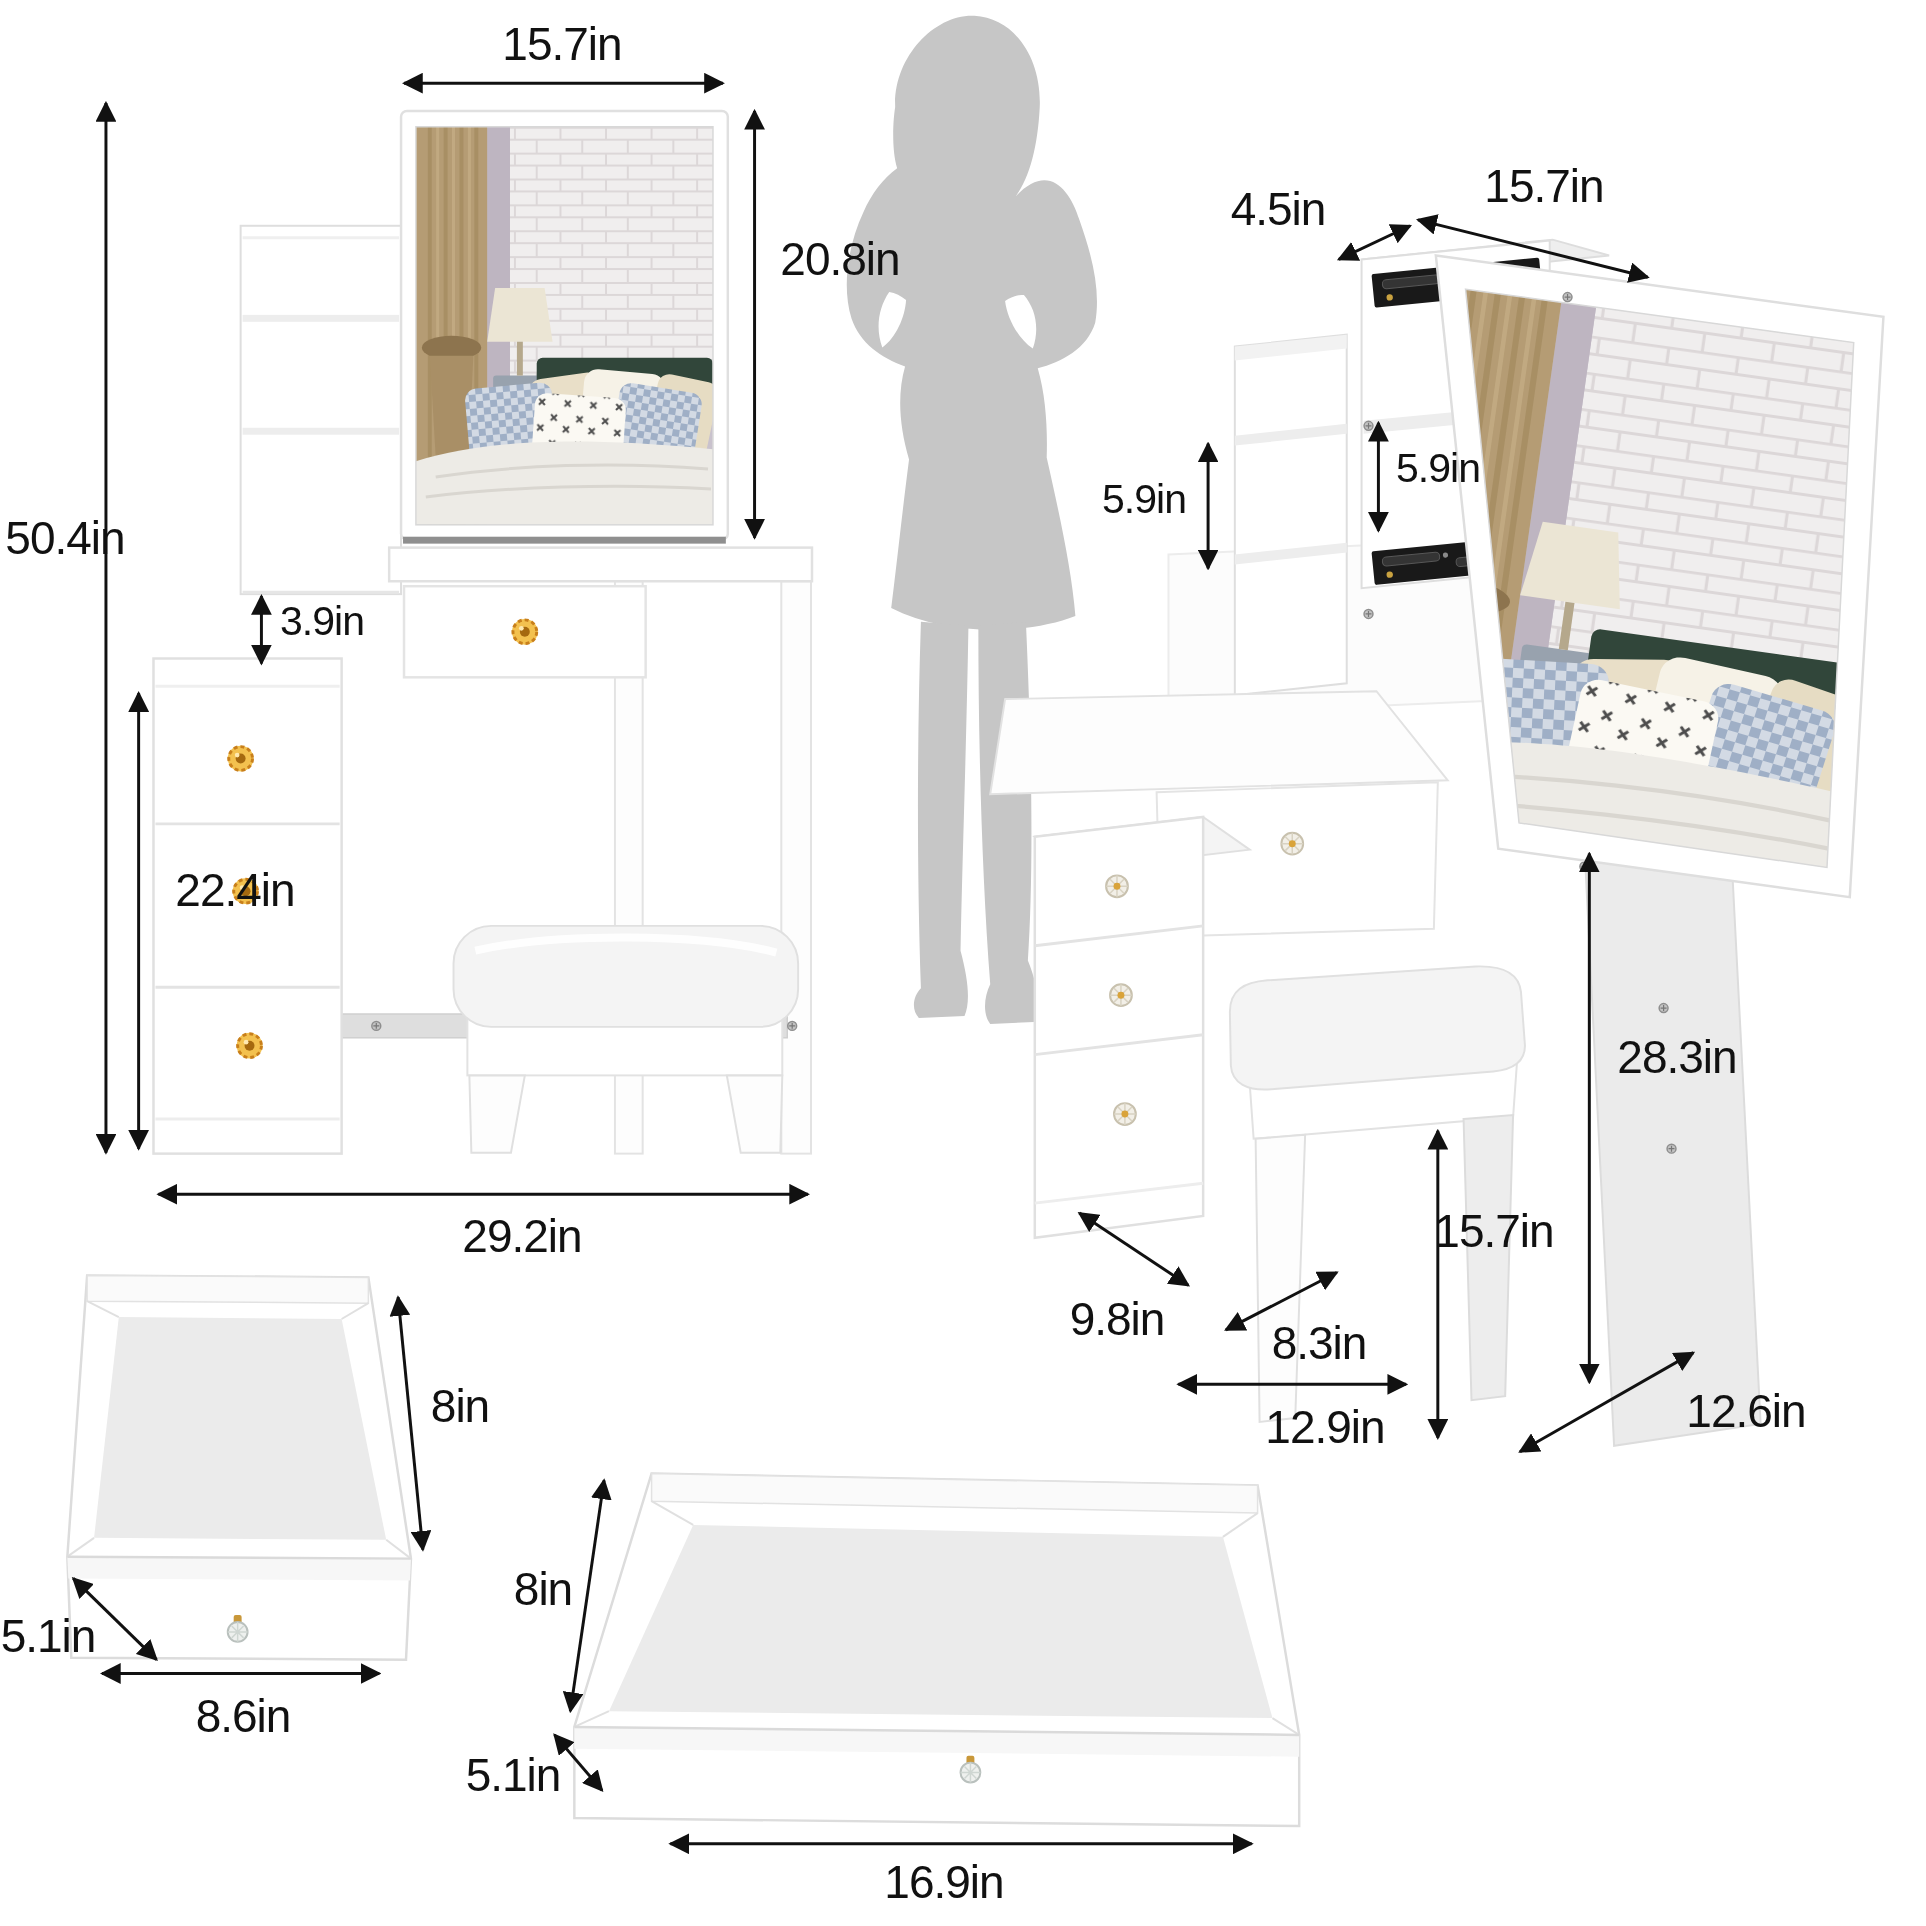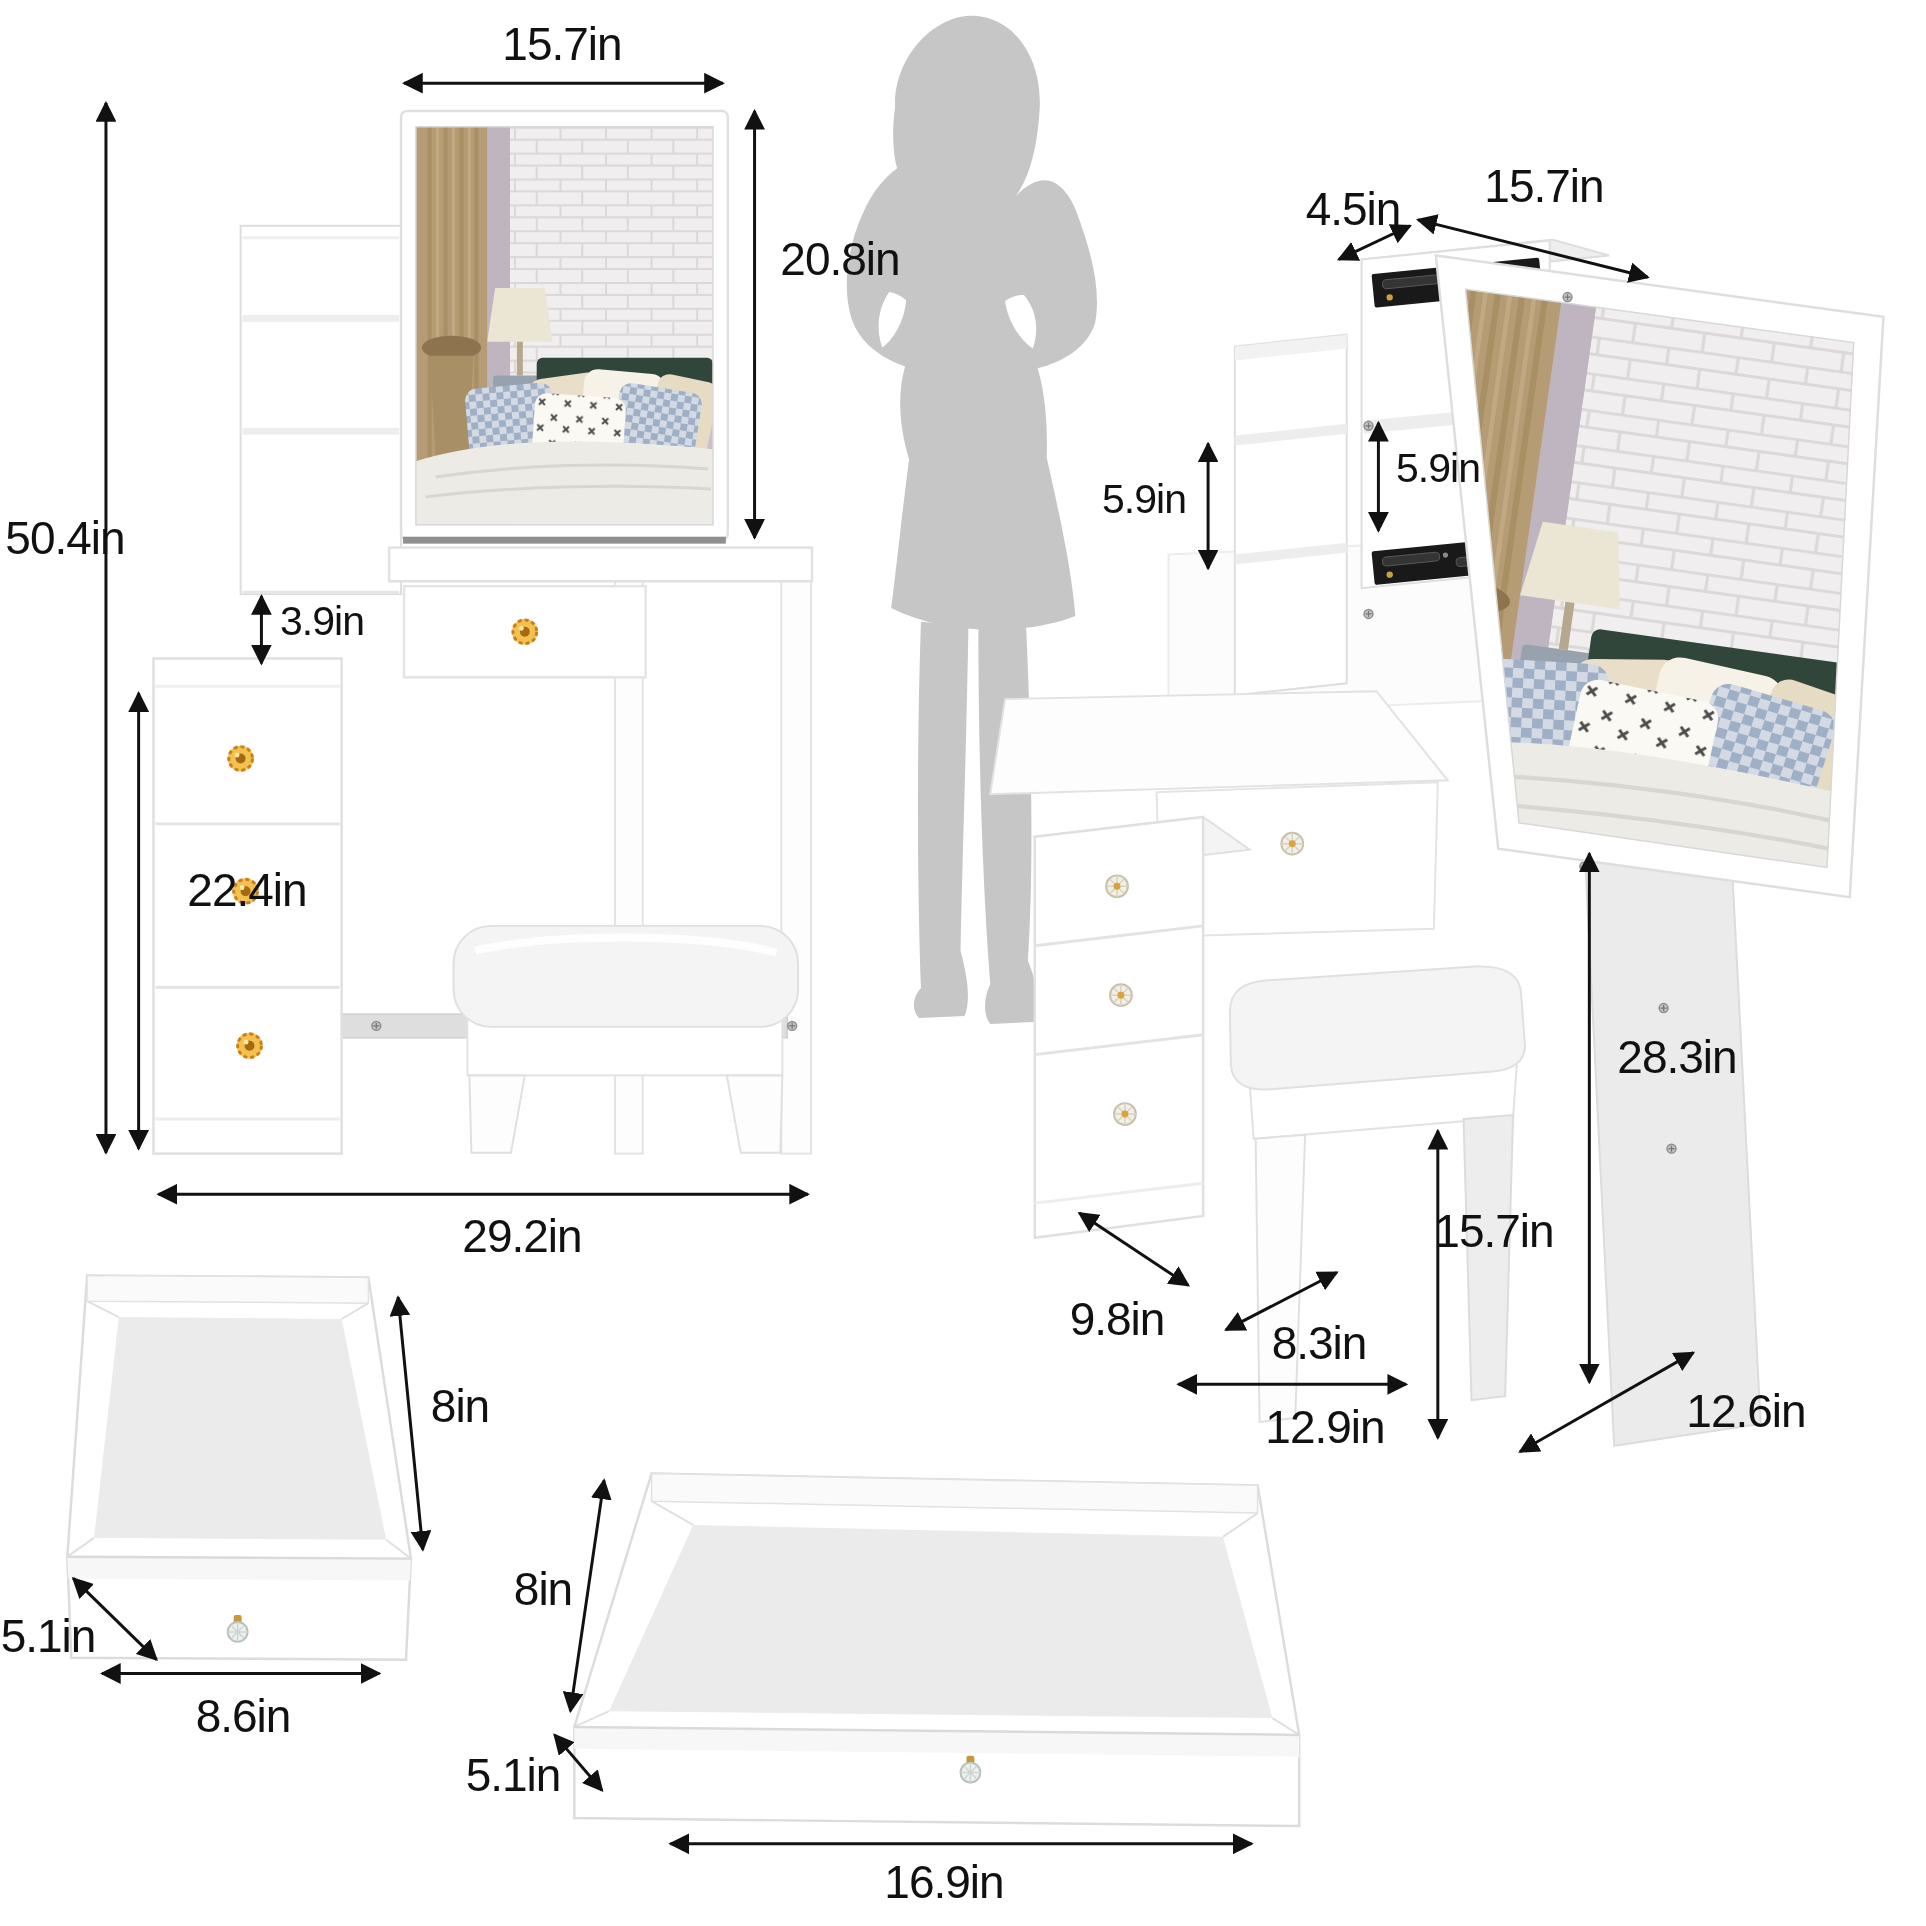--- a/index.html
+++ b/index.html
@@ -270,24 +270,24 @@
     <line x1="610" y1="1495" x2="576" y2="1728"></line>
     <line x1="560" y1="1752" x2="608" y2="1808"></line>
     <line x1="677" y1="1862" x2="1264" y2="1862"></line>
   </g>
 </svg>
 
 <div class="dim" style="left:562px;top:44px">15.7in</div>
 <div class="dim" style="left:840px;top:259px">20.8in</div>
 <div class="dim" style="left:65px;top:538px">50.4in</div>
 <div class="dim sm" style="left:322px;top:621px">3.9in</div>
-<div class="dim" style="left:247px;top:890px">22.4in</div>
+<div class="dim" style="left:235px;top:890px">22.4in</div>
 <div class="dim" style="left:522px;top:1236px">29.2in</div>
 
-<div class="dim" style="left:1353px;top:209px">4.5in</div>
+<div class="dim" style="left:1278px;top:209px">4.5in</div>
 <div class="dim" style="left:1544px;top:186px">15.7in</div>
 <div class="dim sm" style="left:1144px;top:499px">5.9in</div>
 <div class="dim sm" style="left:1438px;top:468px">5.9in</div>
 <div class="dim" style="left:1677px;top:1057px">28.3in</div>
 <div class="dim" style="left:1494px;top:1231px">15.7in</div>
 <div class="dim" style="left:1117px;top:1319px">9.8in</div>
 <div class="dim" style="left:1319px;top:1343px">8.3in</div>
 <div class="dim" style="left:1325px;top:1427px">12.9in</div>
 <div class="dim" style="left:1746px;top:1411px">12.6in</div>
 

